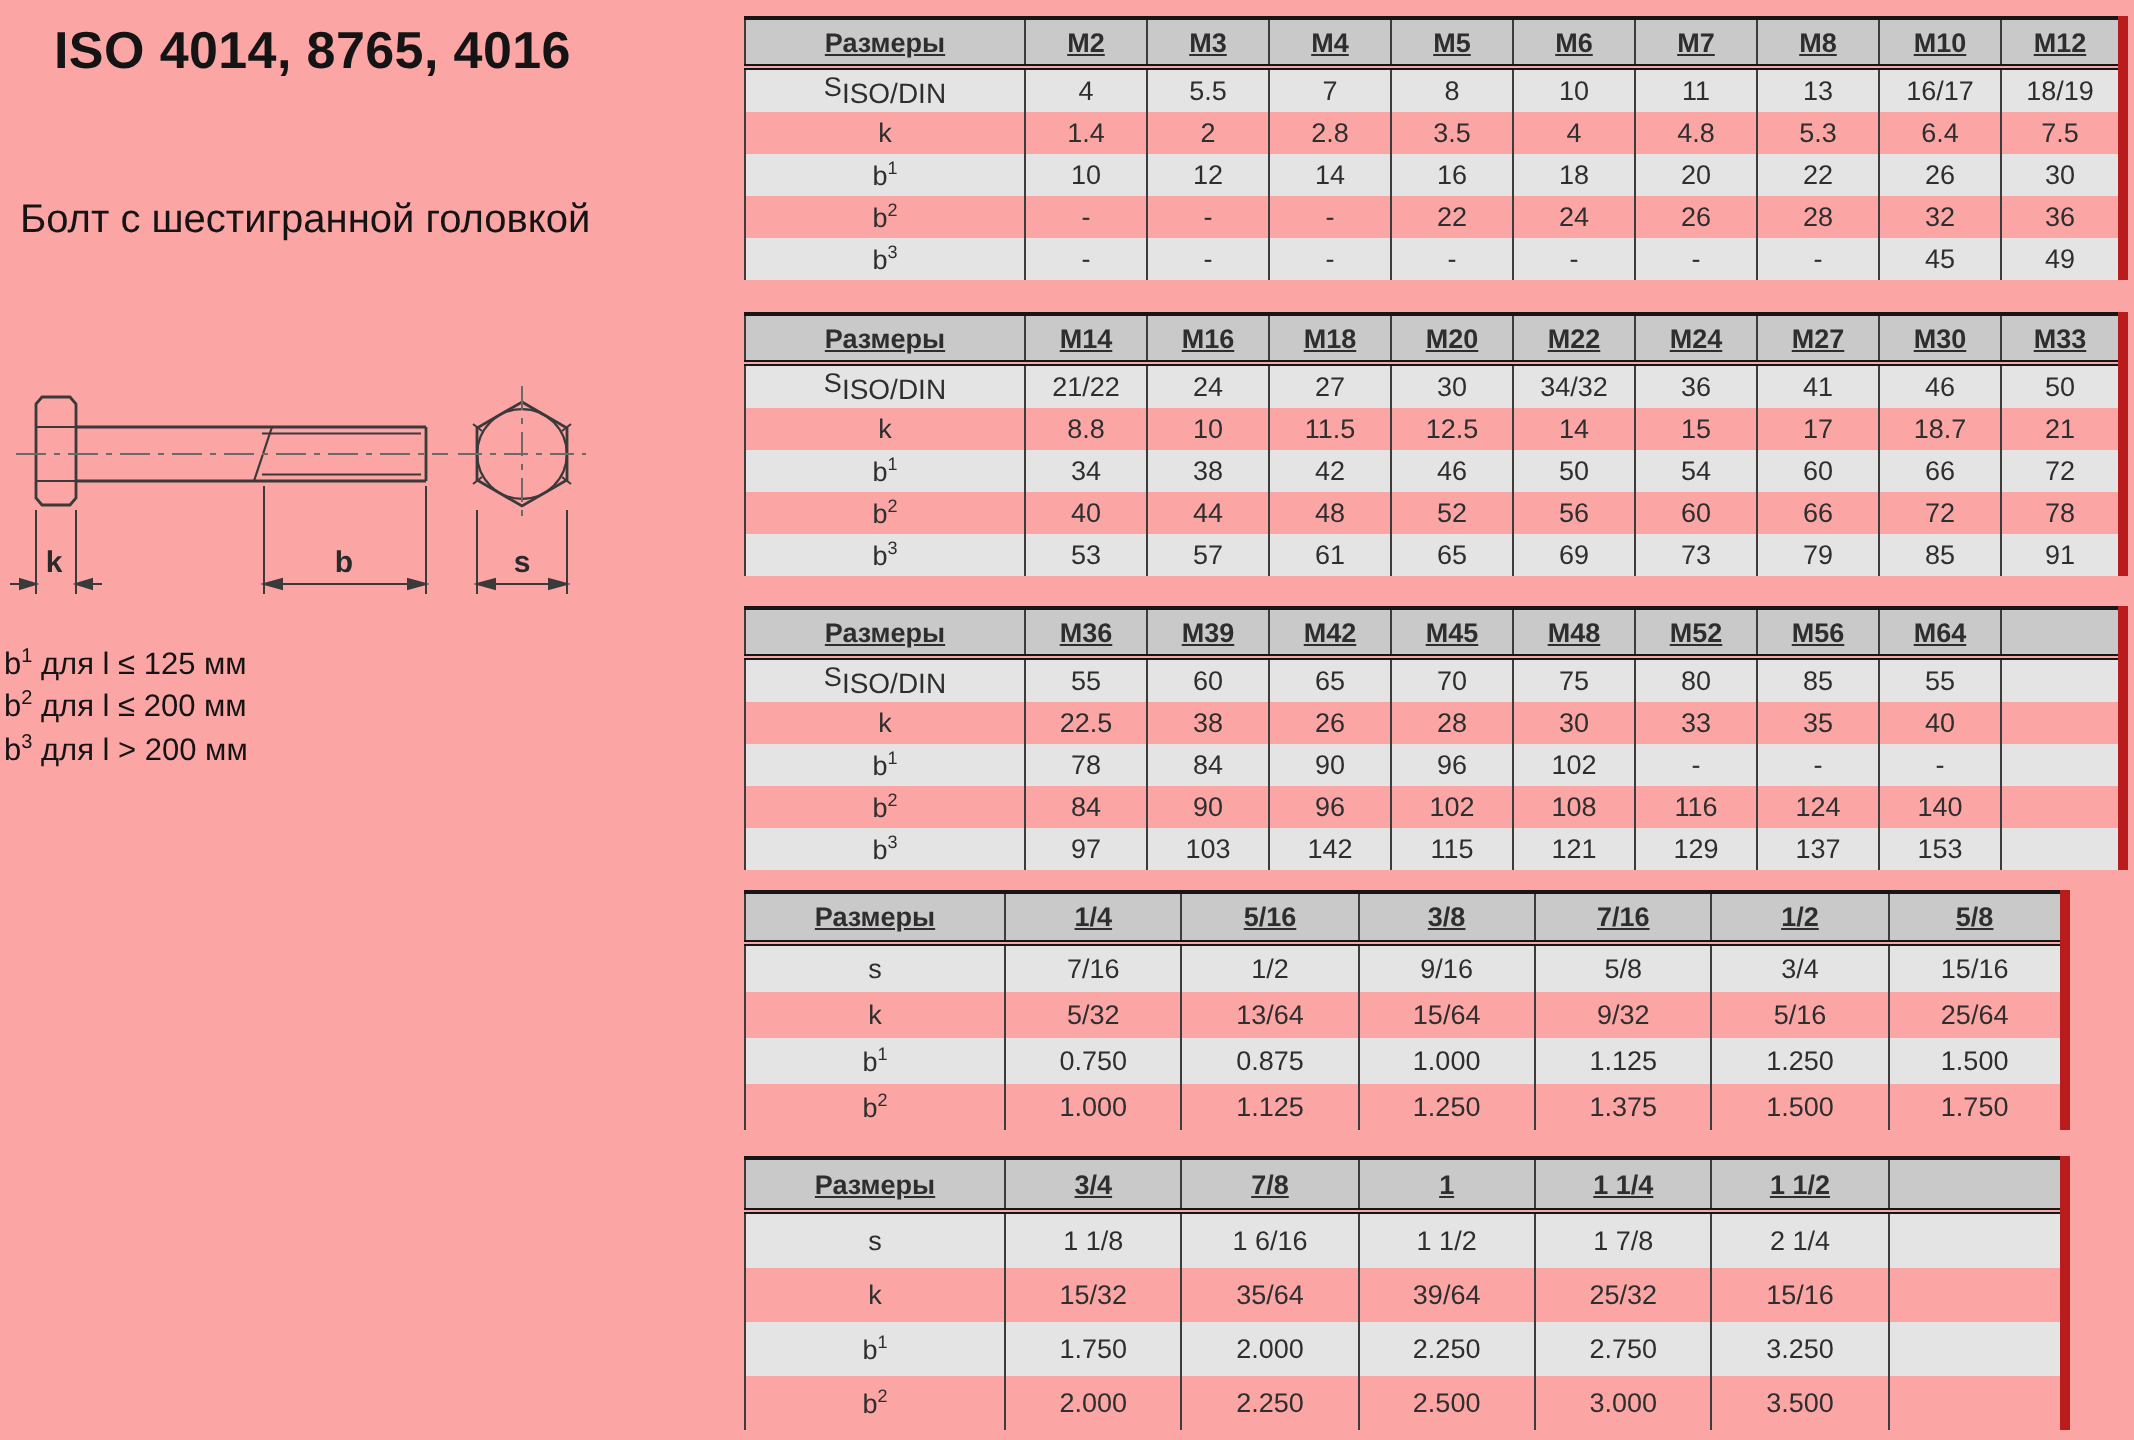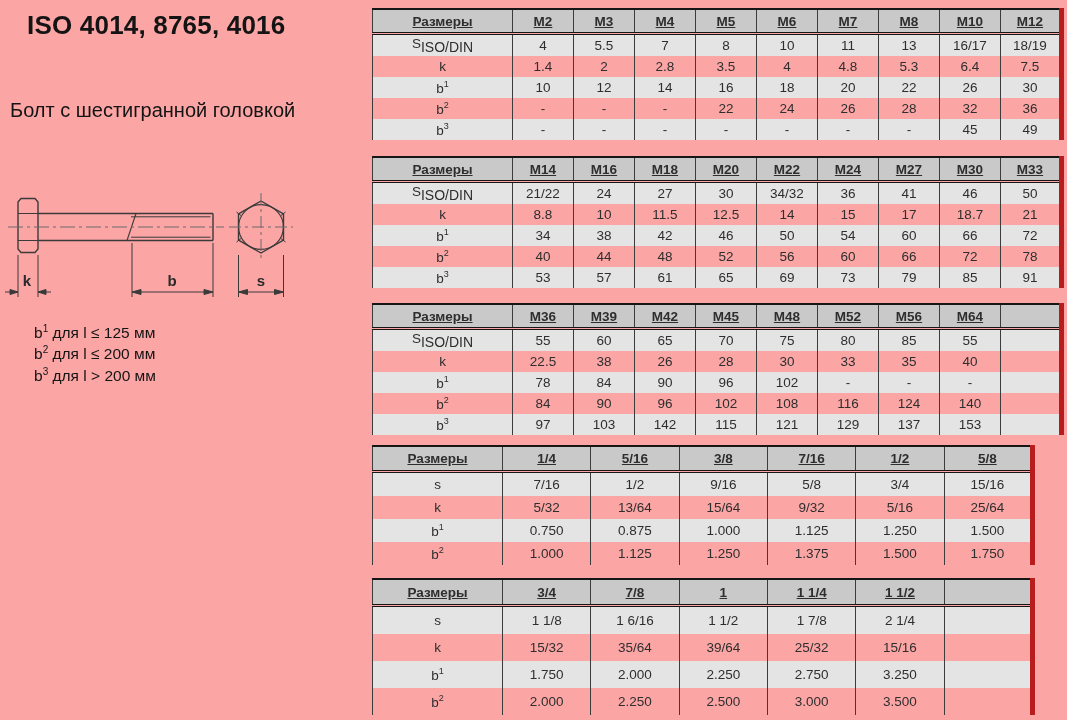--- a/index.html
+++ b/index.html
@@ -5,21 +5,21 @@
   html,body { margin:0; padding:0; background:#fff; }
   .page {
     position:relative; width:1067px; height:720px; overflow:hidden;
     background:#fca5a5; font-family:"Liberation Sans", sans-serif; color:#1c1c1c;
   }
 
   
   .title { position:absolute; left:27px; top:8px; font-size:26px; font-weight:bold;
            line-height:1.38; color:#141414; letter-spacing:0.2px; }
   .subtitle { position:absolute; left:10px; top:96px; font-size:20px; line-height:1.42; color:#141414; }
-  .notes { position:absolute; left:34px; top:322px; font-size:15.5px; line-height:1.3; color:#141414; }
+  .notes { position:absolute; left:2px; top:322px; font-size:15.5px; line-height:1.3; color:#141414; }
   .notes sup { font-size:10px; }
 
   
   .drawing { position:absolute; left:0px; top:185px; }
   .drawing text { font-family:"Liberation Sans", sans-serif; font-weight:bold; font-size:15px; fill:#2a2a2a; }
 
   
   .tblwrap { position:absolute; left:372px; }
   .tblwrap table { border-collapse:collapse; table-layout:fixed; width:100%;
                    font-size:13.5px; color:#2e2e2e; }

